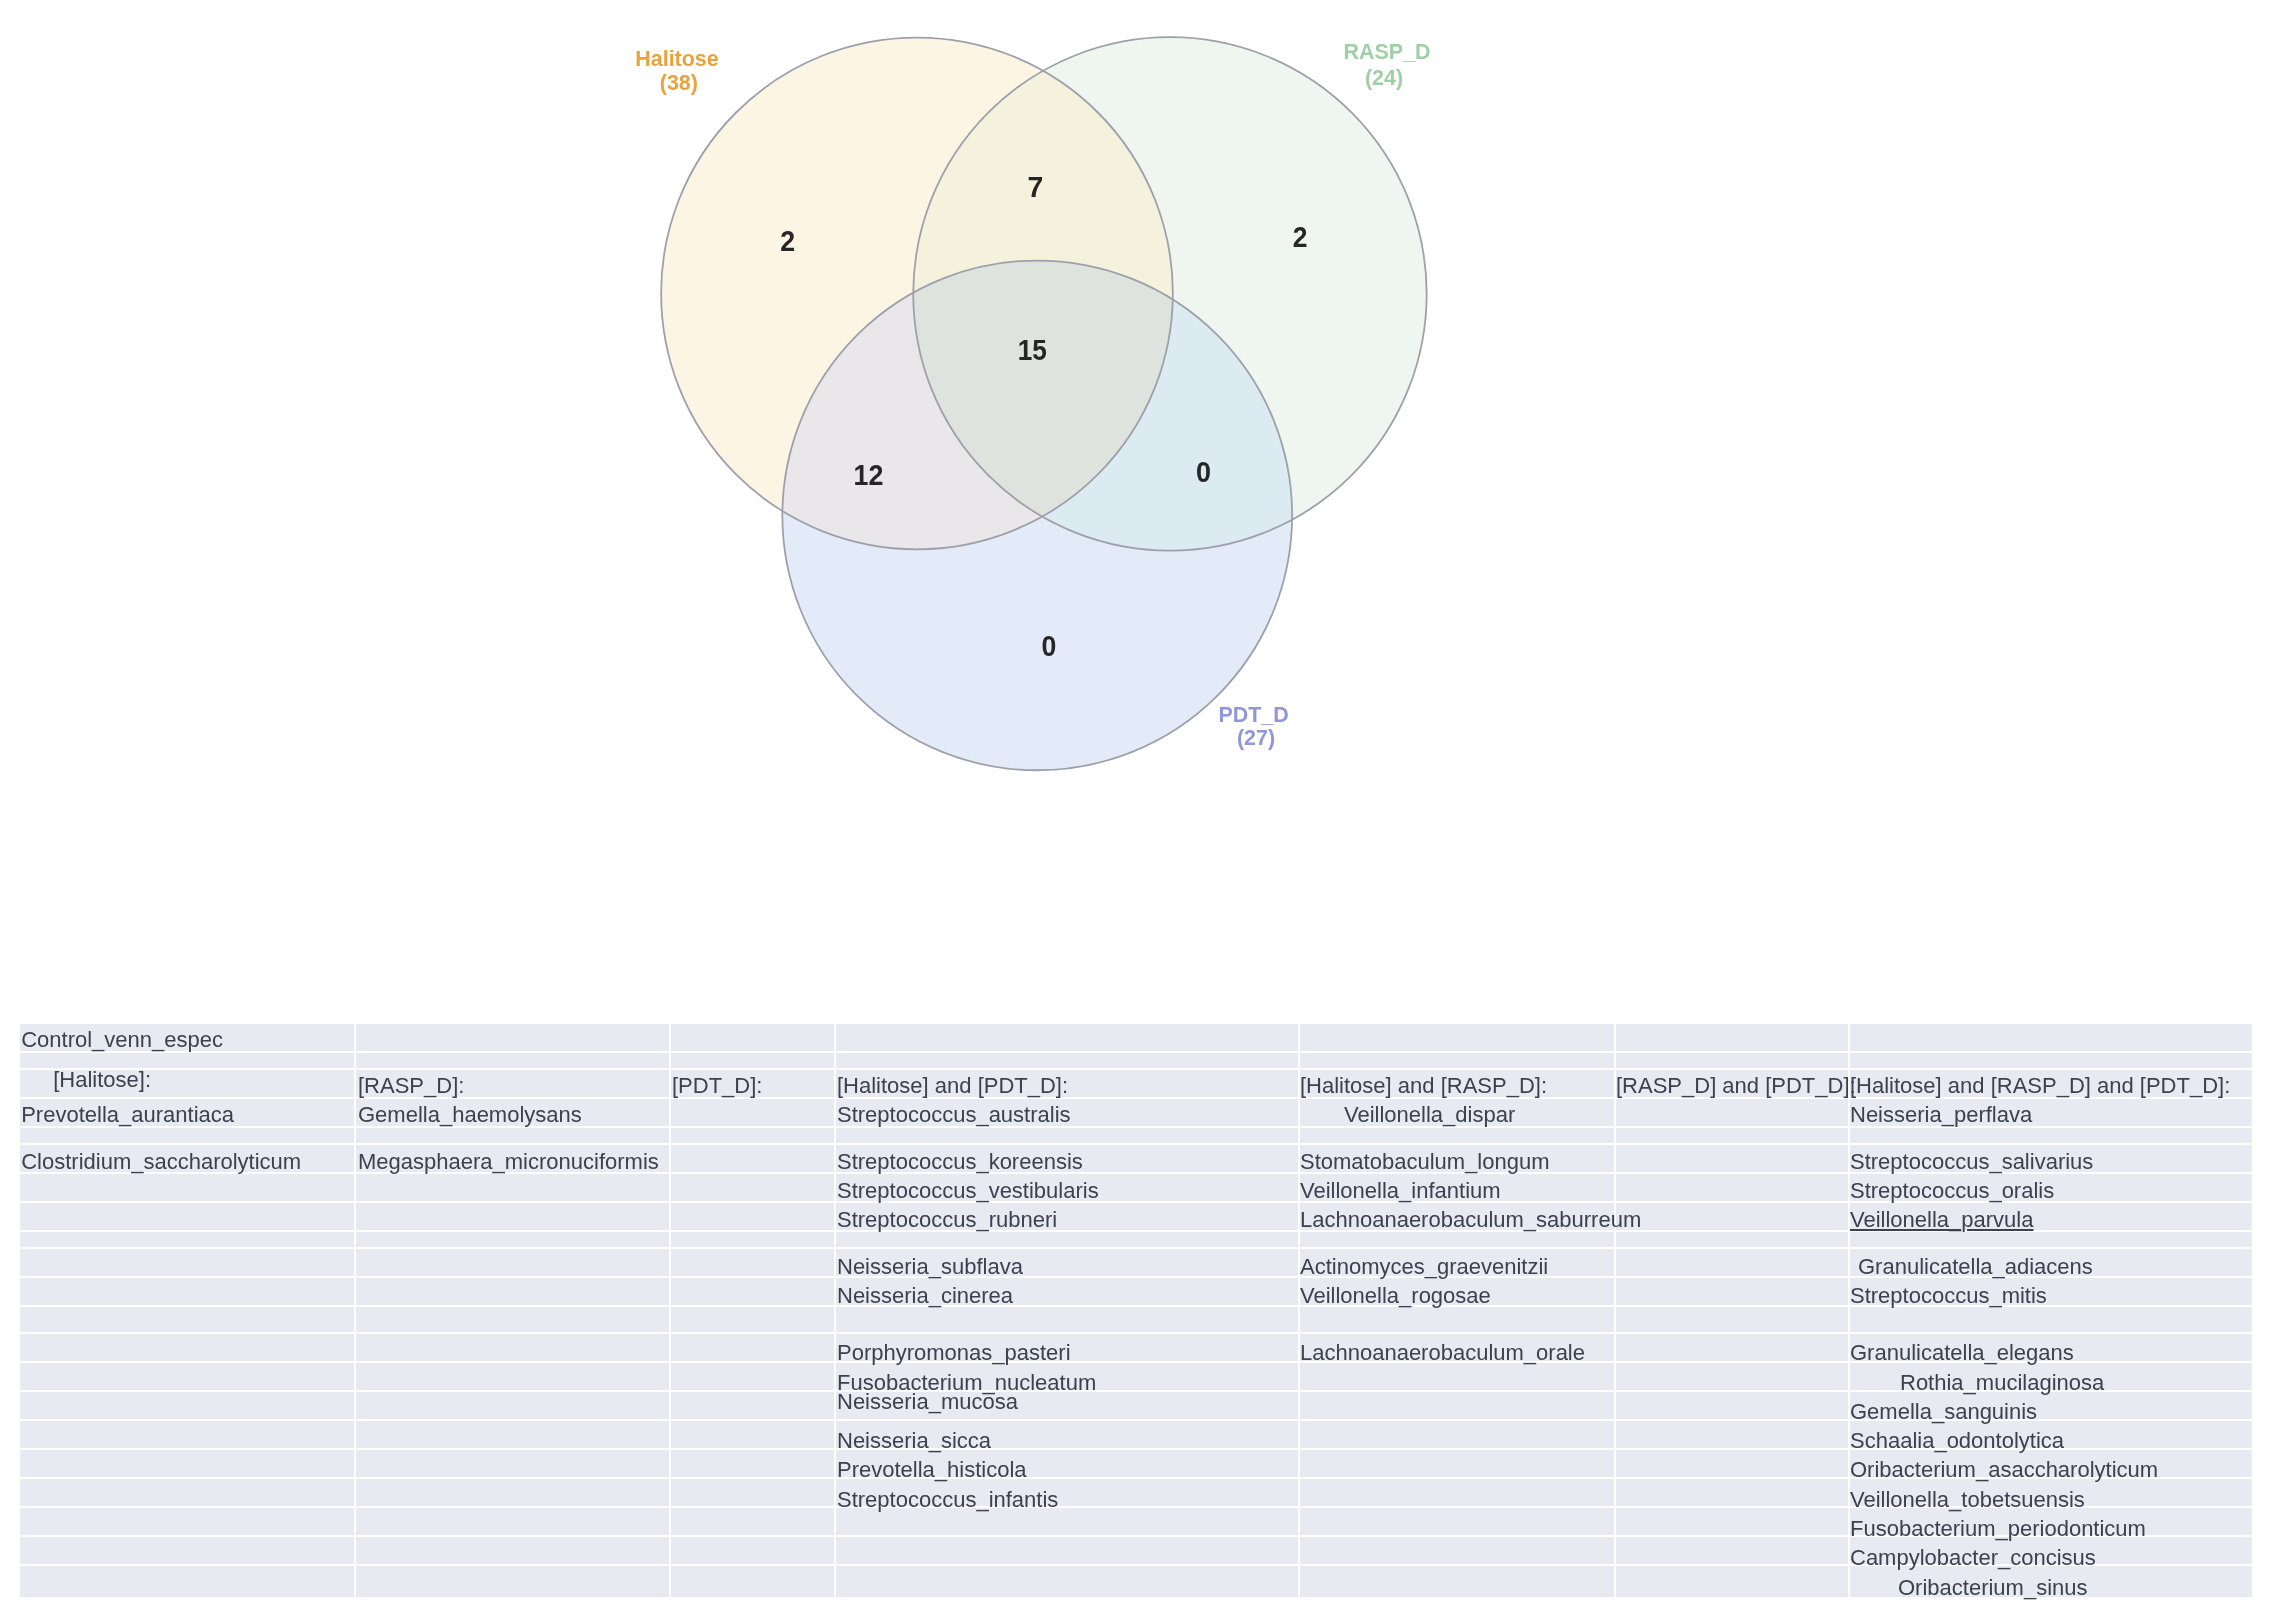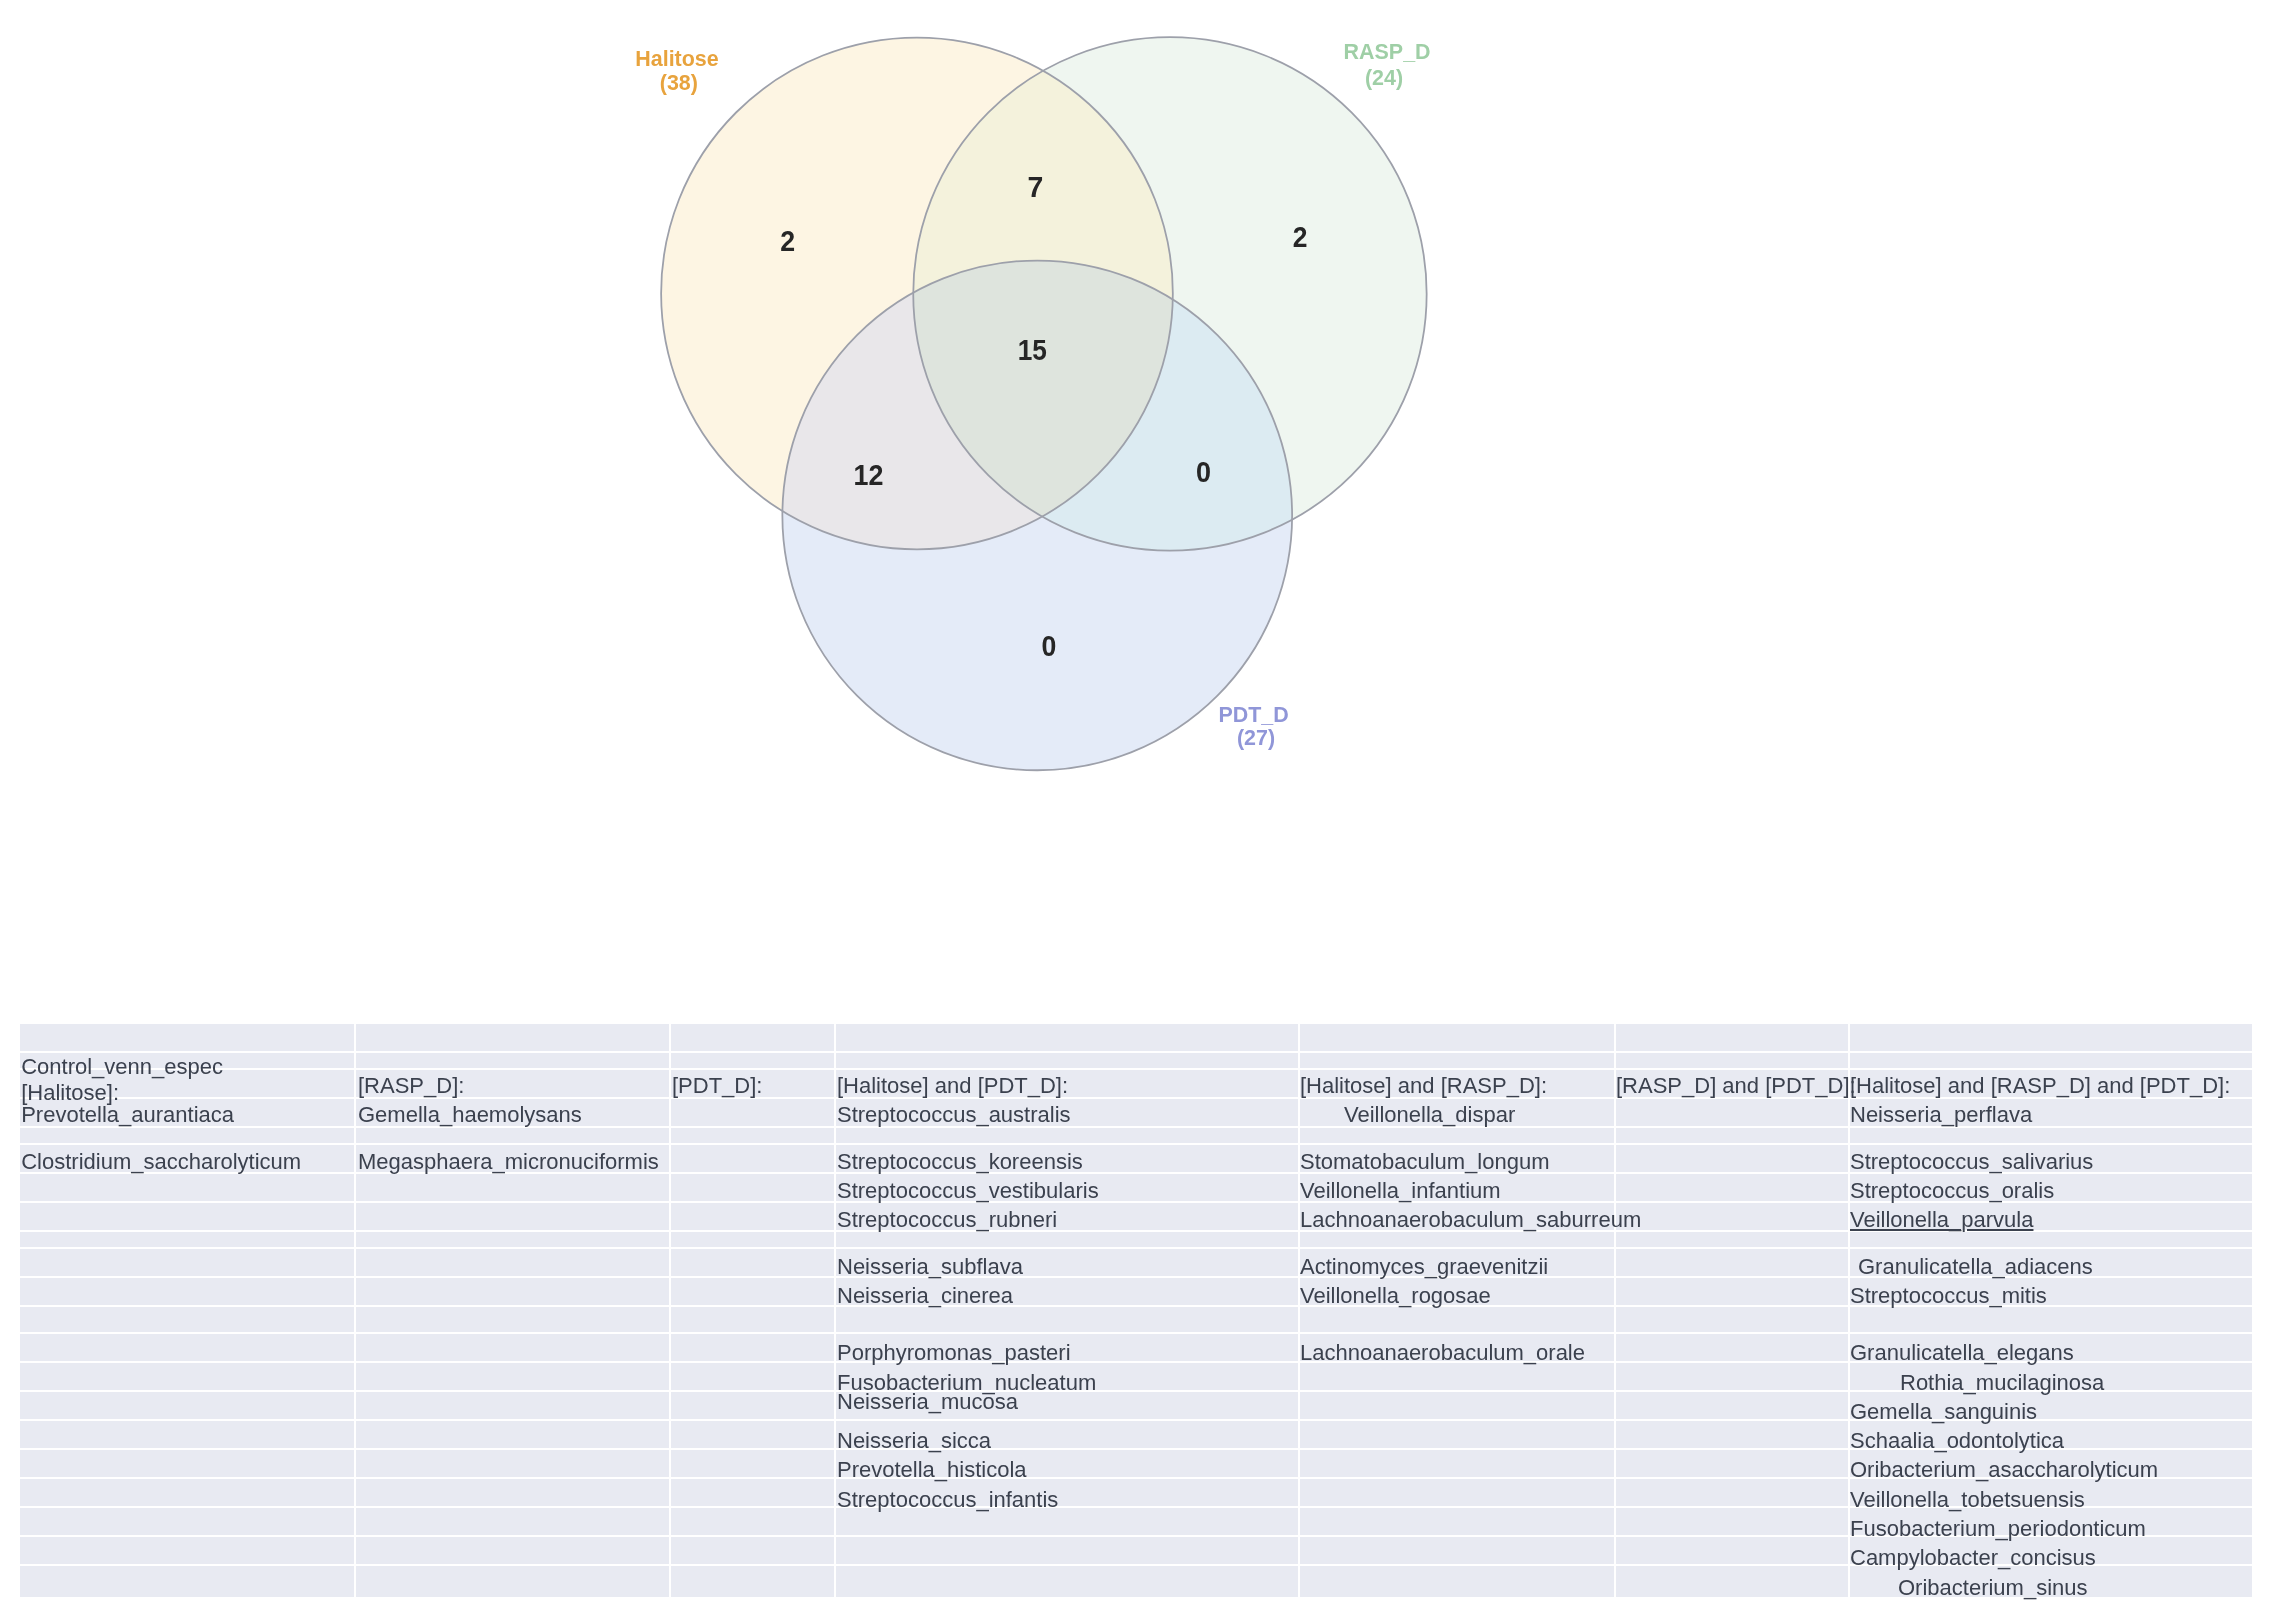--- a/index.html
+++ b/index.html
@@ -286,22 +286,22 @@
           <td style="height: 33px;"></td>
           <td style="height: 33px;"></td>
           <td style="height: 33px;"></td>
           <td style="height: 33px;"></td>
           <td style="height: 33px;"></td>
           <td class="lastcol" style="height: 33px;"></td>
         </tr>
       </tbody>
   </table>
   <div id="textlayer">
-      <div class="cell" style="left: 1.2px; top: 4.5px; margin-top: 27px;">Control_venn_espec</div>
-      <div class="cell" style="left: 1.2px; top: 58px;">[Halitose]:</div>
+      <div class="cell" style="left: 1.2px; top: 4.5px;">Control_venn_espec</div>
+      <div class="cell" style="left: 1.2px; top: 45px; padding-left: 32px;">[Halitose]:</div>
       <div class="cell" style="left: 338px; top: 51px;">[RASP_D]:</div>
       <div class="cell" style="left: 652px; top: 51px;">[PDT_D]:</div>
       <div class="cell" style="left: 817px; top: 51px;">[Halitose] and [PDT_D]:</div>
       <div class="cell" style="left: 1280px; top: 51px;">[Halitose] and [RASP_D]:</div>
       <div class="cell" style="left: 1596px; top: 51px;">[RASP_D] and [PDT_D]:</div>
       <div class="cell" style="left: 1830px; top: 51px;">[Halitose] and [RASP_D] and [PDT_D]:</div>
       <div class="cell" style="left: 1.2px; top: 80px;">Prevotella_aurantiaca</div>
       <div class="cell" style="left: 338px; top: 80px;">Gemella_haemolysans</div>
       <div class="cell" style="left: 817px; top: 80px;">Streptococcus_australis</div>
       <div class="cell" style="left: 1280px; top: 80px; margin-left: 44px;">Veillonella_dispar</div>

